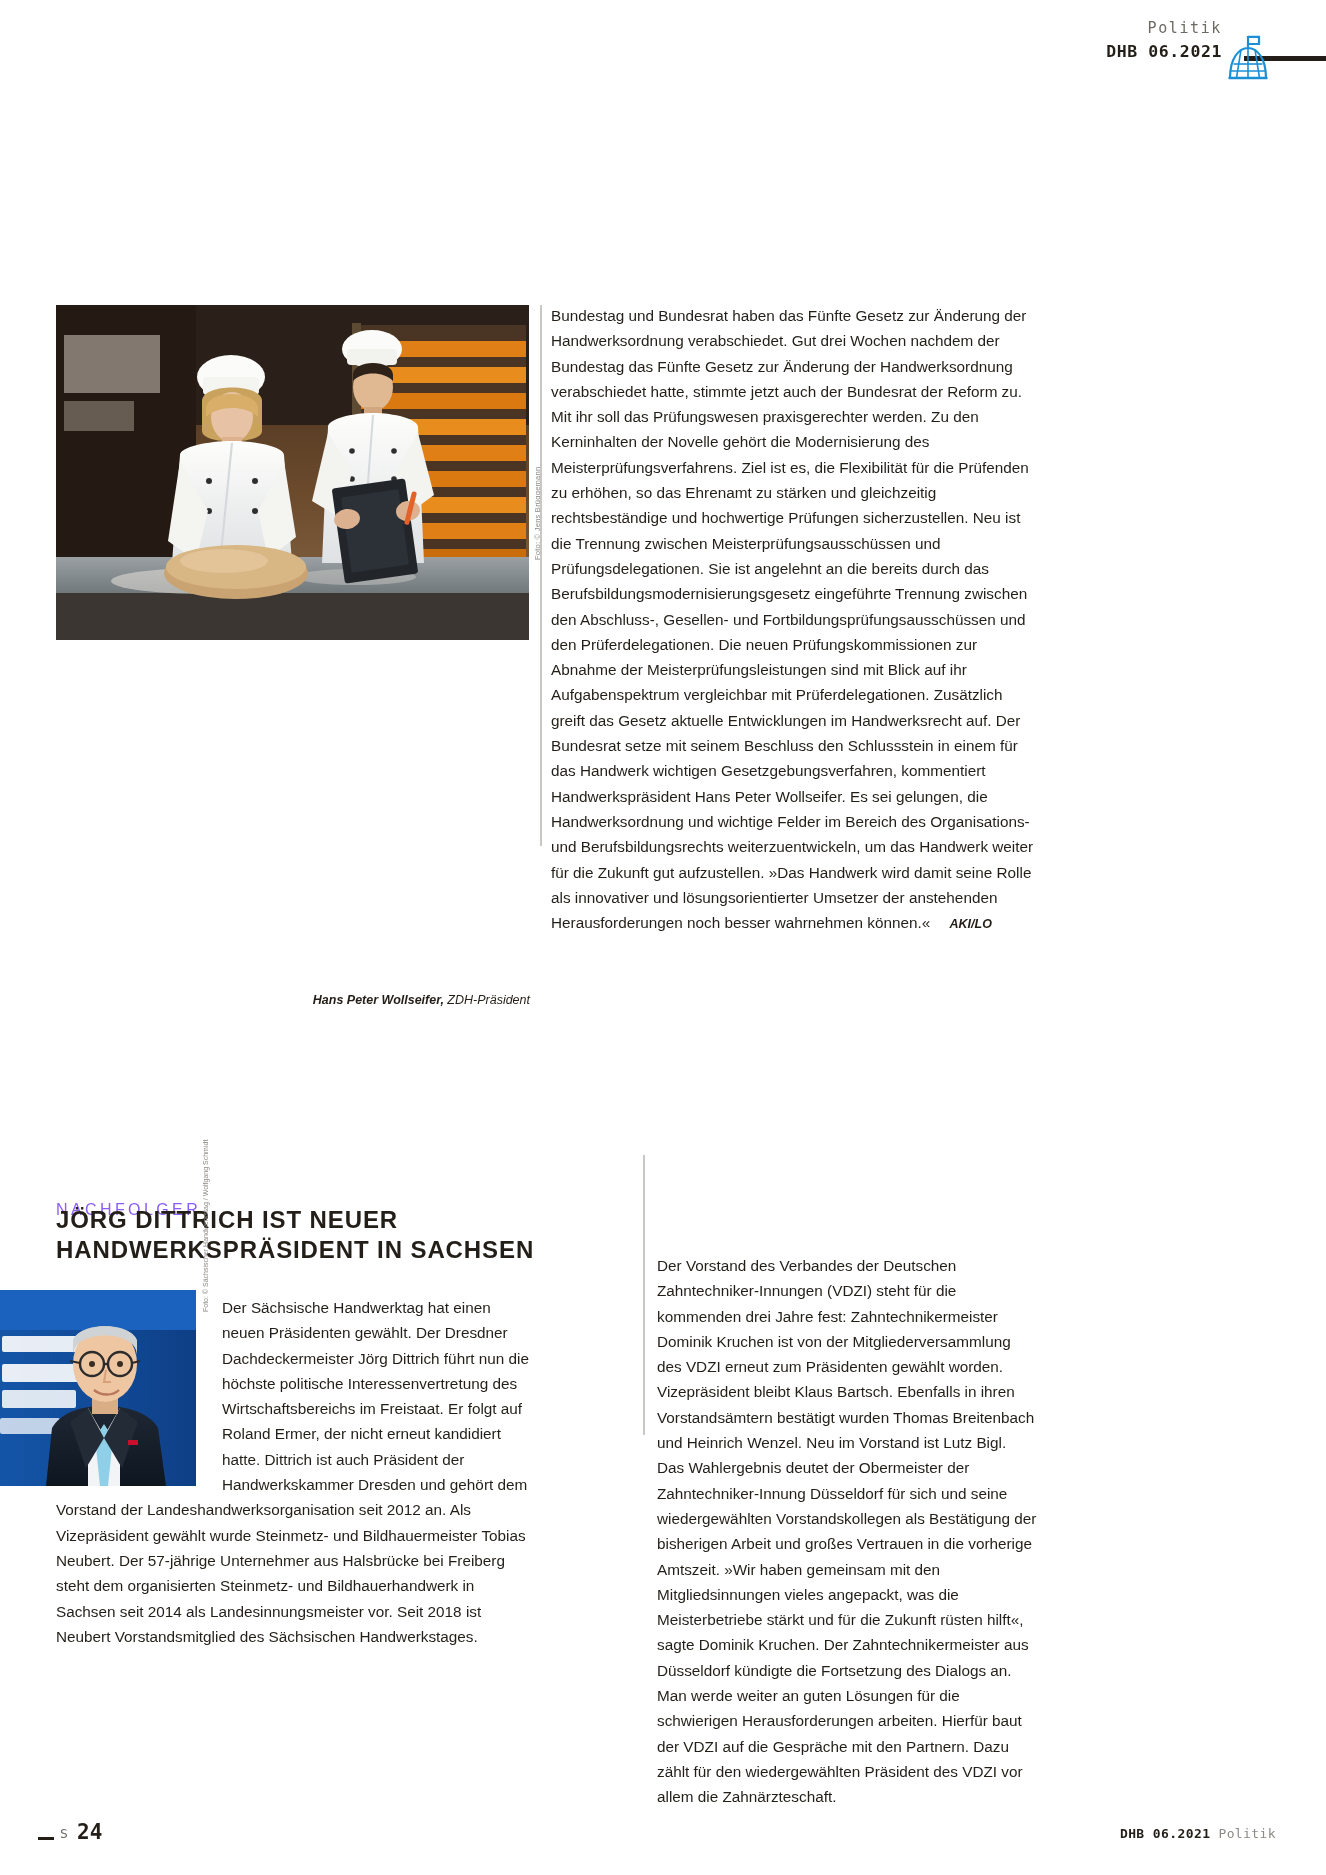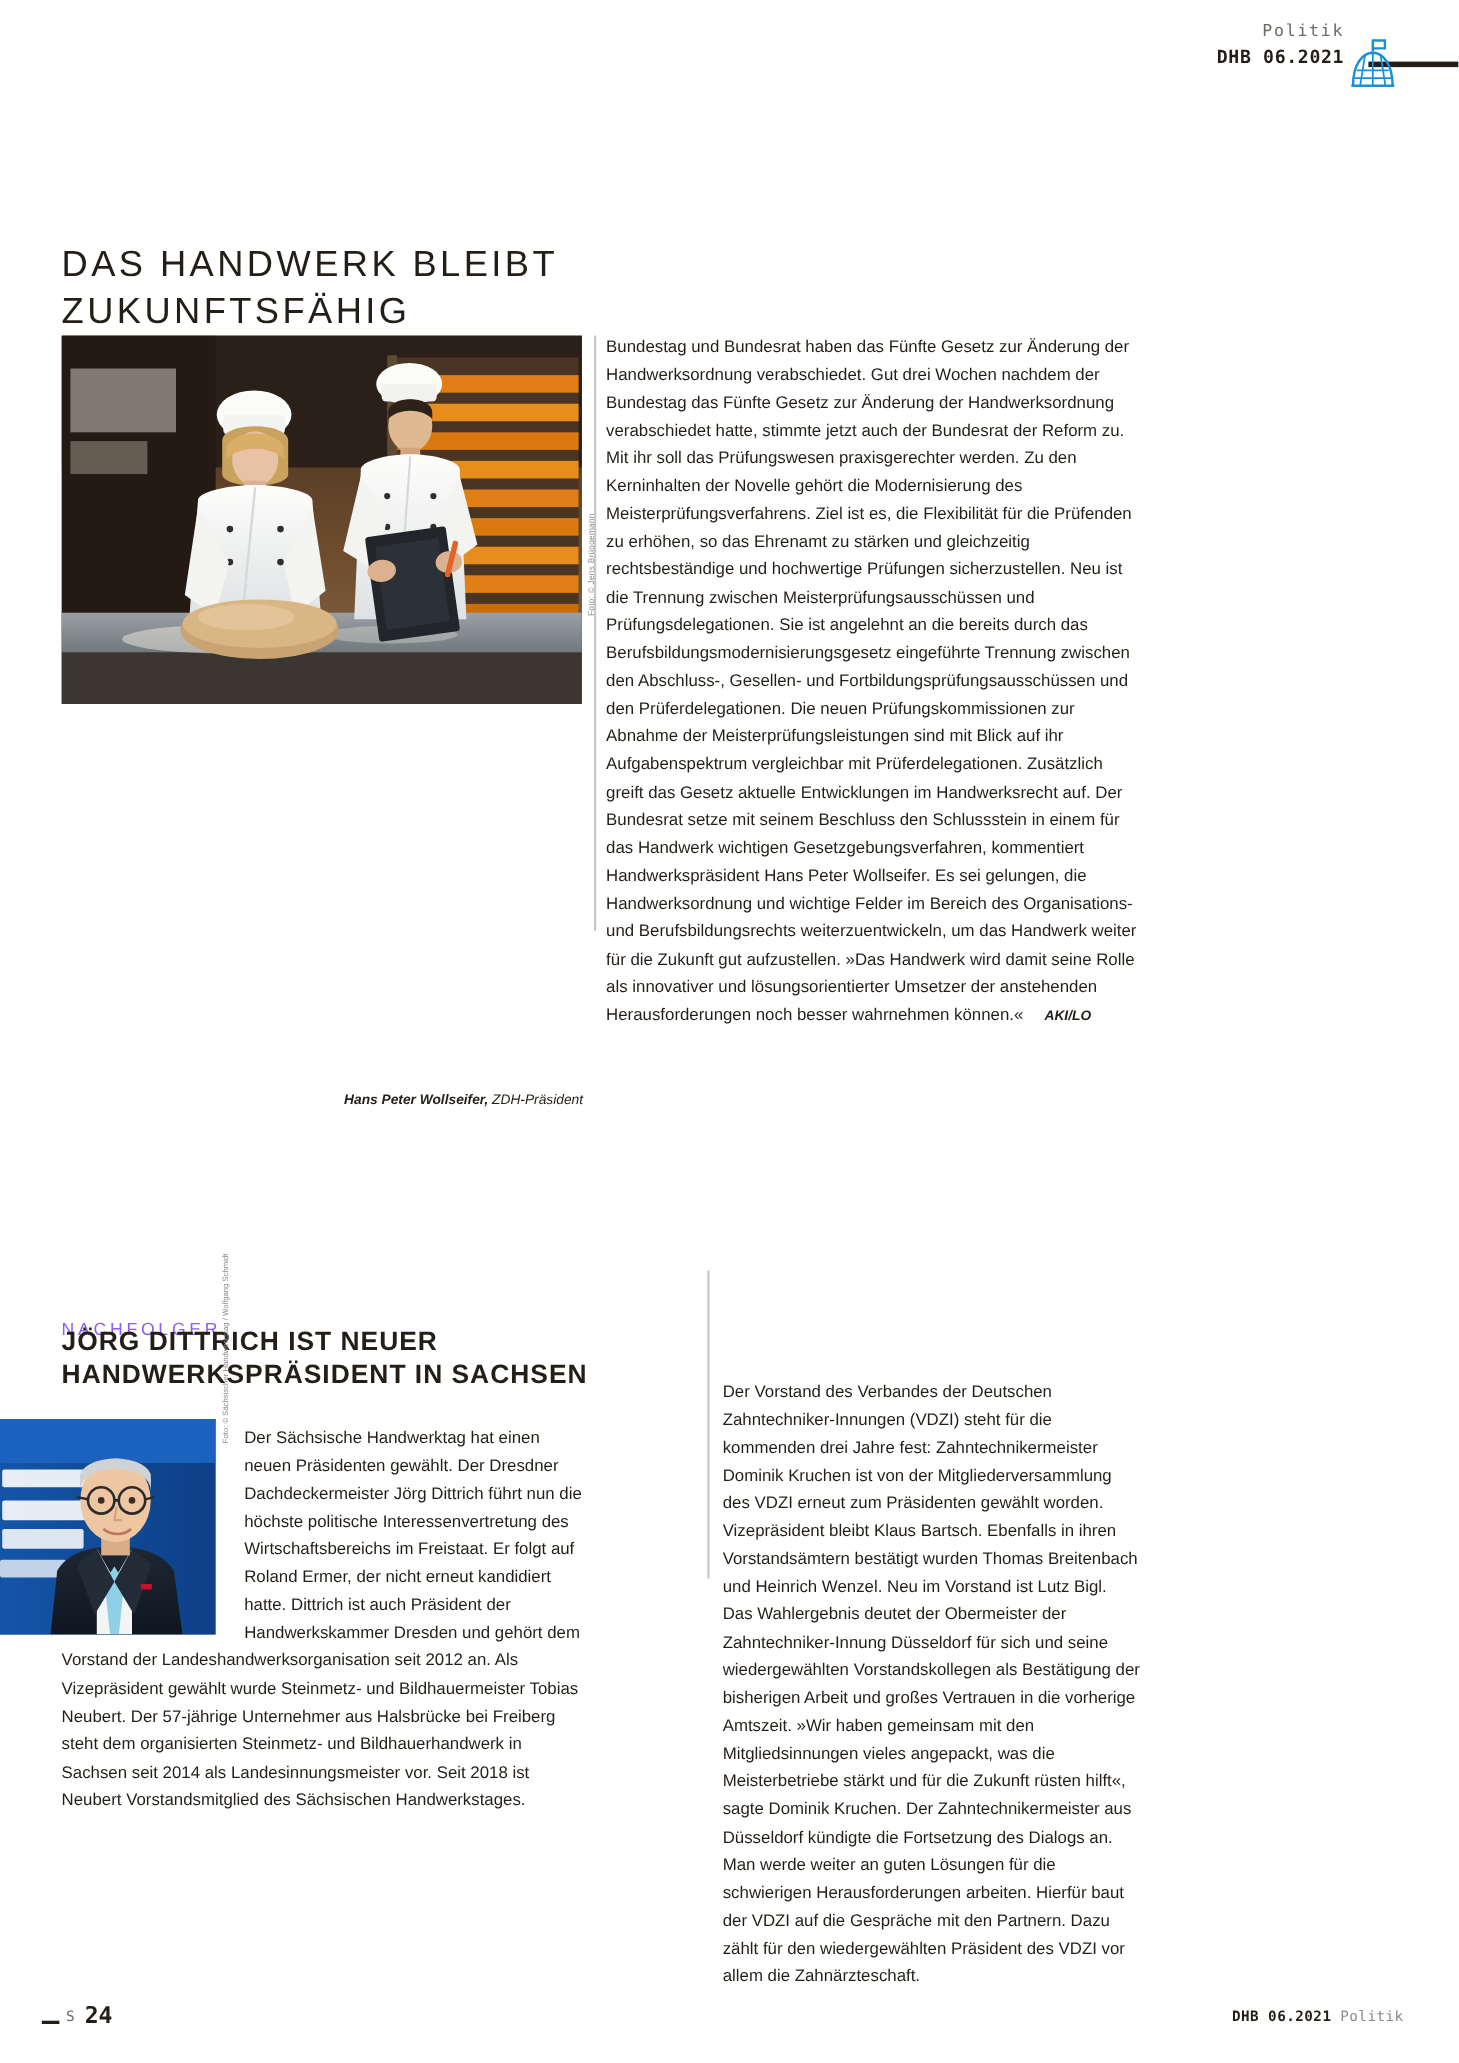--- a/index.html
+++ b/index.html
@@ -338,21 +338,20 @@
         <path d="M30 15.6 L34.5 44" stroke="#1a8fd6" stroke-width="1.6"></path>
       </svg>
     </span>
 
     <div class="masthead-text">
       <div class="masthead-kicker">Politik</div>
       <div class="masthead-issue">DHB 06.2021</div>
     </div>
   </div>
 
-  <h1 class="article-title">DAS HANDWERK BLEIBT ZUKUNFTSFÄHIG</h1>
 
   <div class="hero-photo">
     <svg width="473" height="335" viewBox="0 0 473 335">
       <defs>
         <linearGradient id="bg" x1="0" y1="0" x2="0" y2="1">
           <stop offset="0" stop-color="#3a2a1c"></stop>
           <stop offset="0.55" stop-color="#6b4a2c"></stop>
           <stop offset="1" stop-color="#8a6a48"></stop>
         </linearGradient>
         <linearGradient id="steel" x1="0" y1="0" x2="0" y2="1">

